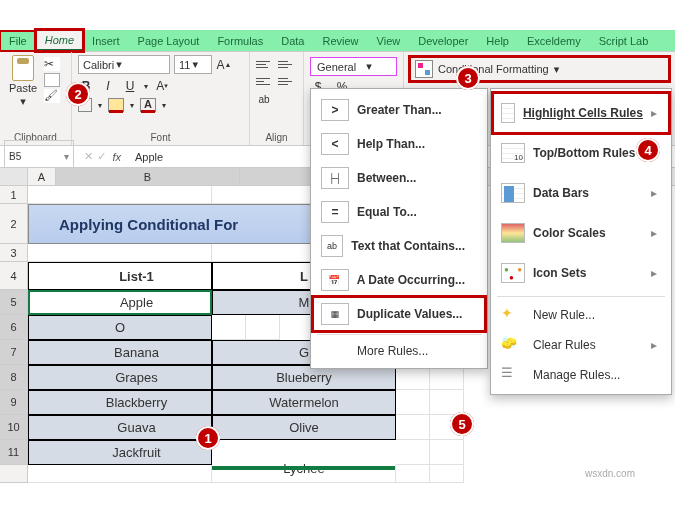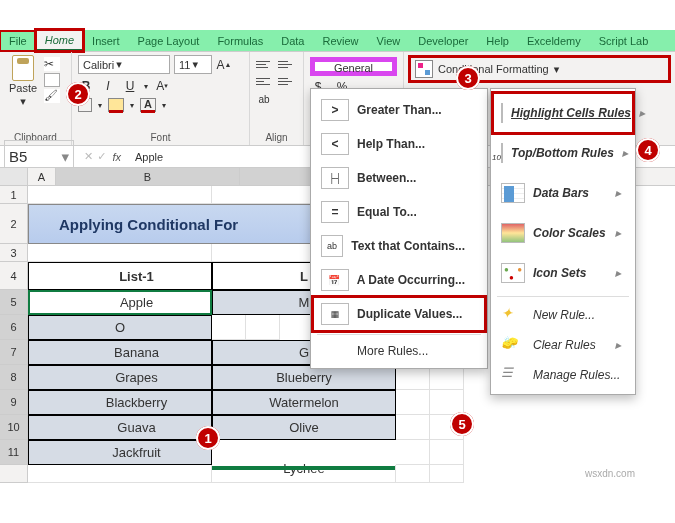--- a/index.html
+++ b/index.html
@@ -68,30 +68,30 @@
   .font-row3 { display:flex; gap:6px; margin-top:4px; align-items:center;}
   .colbox { width:16px; height:14px; border:1px solid #888; display:inline-block; position:relative;}
   .colbox::after{content:"";position:absolute;bottom:-2px;left:0;width:100%;height:3px;background:#c00000;}
 
   .align-body { display:flex; flex-direction:column; gap:3px; padding-top:2px;}
   .alr { display:flex; gap:4px; }
   .alb { width:18px; height:14px; display:flex; flex-direction:column; justify-content:center; gap:2px;}
   .alb span{display:block;height:1px;background:#555;}
 
   .num-body { display:flex; flex-direction:column; gap:3px; padding-top:2px;}
-  .gen-sel { height:19px; background:#fff; border:5px solid #d946ef; padding:0 6px; display:flex; align-items:center; gap:10px; font-size:11px;flex-direction:column;}
+  .gen-sel { height:19px; background:#fff; border:1px solid #d946ef; padding:0 6px; display:flex; align-items:center; gap:10px; font-size:11px;}
 
   .cond-btn { display:flex; align-items:center; gap:5px; padding:2px 5px; height:24px;}
   .cond-ic { width:18px; height:18px; background:linear-gradient(#fff,#fff); border:1px solid #888; position:relative;}
   .cond-ic::before{content:"";position:absolute;top:2px;left:2px;width:5px;height:5px;background:#e28;}
   .cond-ic::after{content:"";position:absolute;bottom:2px;right:2px;width:5px;height:5px;background:#5b9bd5;}
 
   
   .fbar { display:flex; height:22px; border-bottom:1px solid #ccc; align-items:center; background:#fff;}
-  .namebox { width:70px; border:1px solid #ccc; height:18px; margin:2px 4px; padding:16px 4px; display:flex; align-items:center; justify-content:space-between; font-size:15px;}
+  .namebox { width:70px; border:1px solid #ccc; height:18px; margin:2px 4px; padding:16px 4px; display:flex; align-items:center; justify-content:space-between; font-size:10px;}
   .fx-icons { display:flex; gap:4px; padding:0 6px; color:#777; font-size:11px; align-items:center;}
   .fx-lab { font-style:italic; color:#555; padding:0 2px;}
   .formula-in { flex:1; padding:0 6px; font-size:11px; }
 
   
   .gridwrap { position:relative; }
   .colheads { display:flex; height:18px; background:#f3f2f1; border-bottom:1px solid #ccc;}
   .rowhead-space { width:28px; border-right:1px solid #ccc; background:#e6e6e6; }
   .ch { border-right:1px solid #ccc; display:flex; align-items:center; justify-content:center; font-size:11px; color:#333;}
   .chA{width:28px;} .chB{width:184px;} .chC{width:184px;} .chD{width:34px;} .chE{width:34px;}
@@ -427,21 +427,21 @@
           <span style="font-size:9px;">▦</span>
         </div>
         <span><b style="text-decoration:none;font-weight:bold;">Duplicate Values...</b></span>
       </div>
     <div class="menu-sep"></div>
     <div class="menu-item" style="padding-left:44px;">
         <span>More Rules...</span>
       </div>
   </div>
 
-  <div class="dropdown" style="left:490px; top:-80px; width:146px;font-style:italic;">
+  <div class="dropdown" style="left:490px; top:-80px; width:182px;">
     <div class="cf-item outline-red-thick">
         <div class="cf-ic"></div>
         <span style="font-weight:bold;text-decoration:underline;">Highlight Cells Rules</span>
         <span class="mi-right">▸</span>
       </div>
     <div class="cf-item">
         <div class="cf-ic">
           <span style="position:absolute;bottom:0;right:1px;font-size:8px;">10</span>
         </div>
         <span style="font-weight:bold;text-align:right;">Top/Bottom Rules</span>

